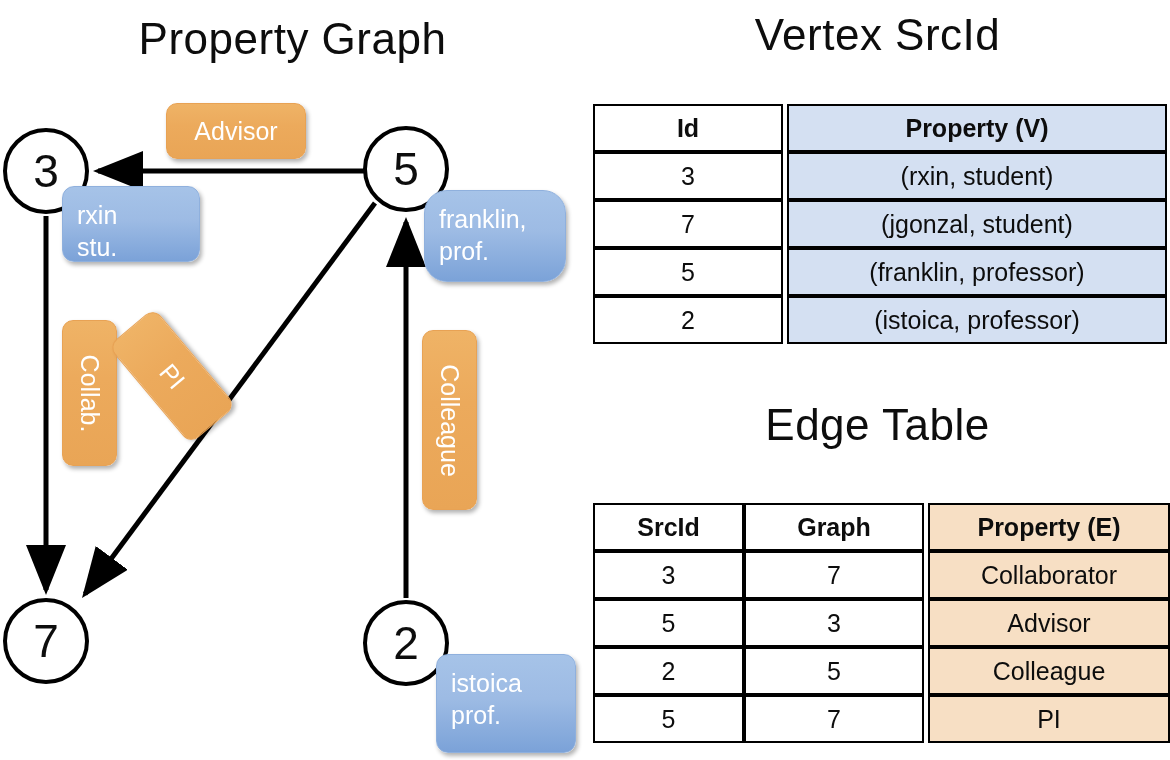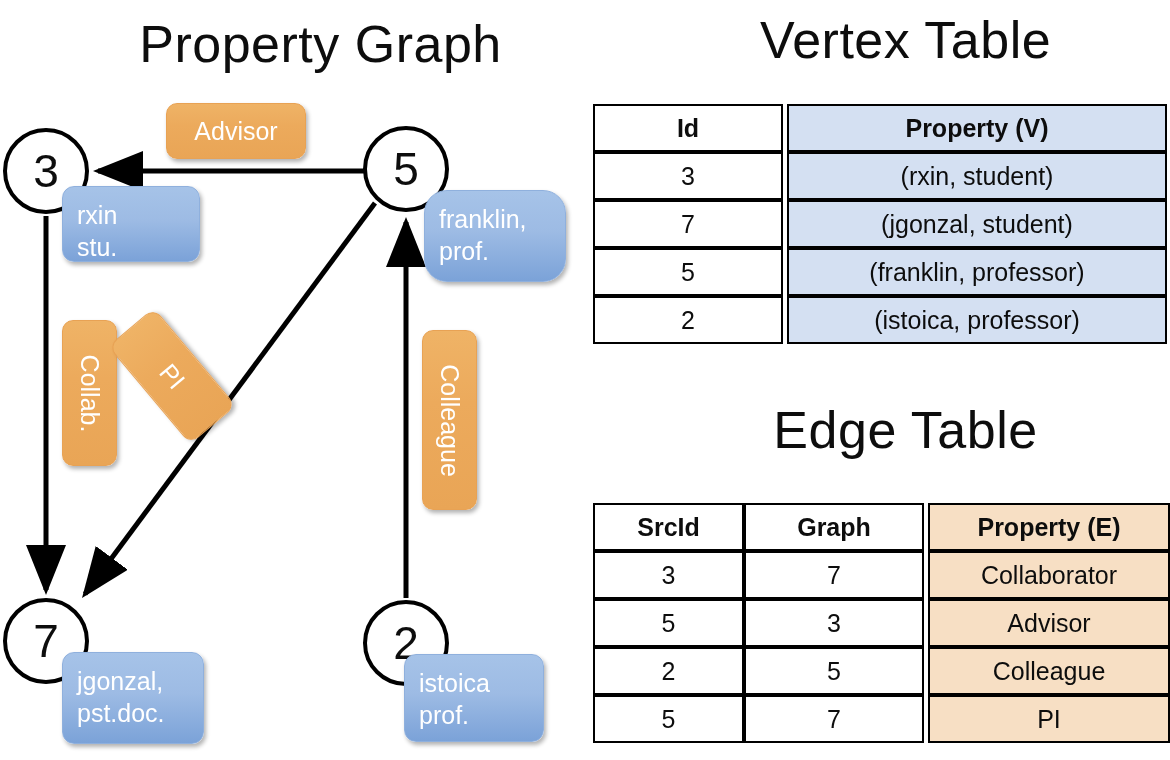--- a/index.html
+++ b/index.html
@@ -15,26 +15,25 @@
     overflow: hidden;
     font-family: "Liberation Sans", sans-serif;
     color: #000000;
   }
 
   
   .title {
     position: absolute;
     font-family: "Liberation Sans", sans-serif;
     font-weight: 300;
-    font-size: 52px;
+    font-size: 44px;
     letter-spacing: 0.5px;
     color: #0d0d0d;
     white-space: nowrap;
     text-align: center;
-    padding-left: 28px;
   }
   #graph-title   { left: 0px;   top: 14px;  width: 585px; }
   #vertex-title  { left: 585px; top: 10px;  width: 585px; }
   #edge-title    { left: 585px; top: 400px; width: 585px; }
 
   
   #graph-panel {
     position: absolute;
     left: 0; top: 0;
     width: 585px; height: 760px;
@@ -81,21 +80,21 @@
     font-weight: 300;
     font-size: 25px;
     line-height: 1.28;
     padding: 12px 14px;
     box-sizing: border-box;
     z-index: 6;
   }
   #prop-rxin     { left: 62px;  top: 186px; width: 138px; height: 76px; }
   #prop-franklin { left: 424px; top: 190px; width: 142px; height: 92px; border-radius: 23px; }
   #prop-jgonzal  { left: 62px;  top: 652px; width: 142px; height: 92px; }
-  #prop-istoica  { left: 404px; top: 654px; width: 140px; height: 88px; }
+  #prop-istoica  { left: 436px; top: 654px; width: 140px; height: 99px; }
 
   
   .edge-label {
     position: absolute;
     border-radius: 11px;
     background: linear-gradient(to bottom, #efb366 0%, #ecaa5c 40%, #e9a556 100%);
     border: 1px solid #e8a254;
     box-shadow: 2px 3px 4px rgba(0,0,0,0.30);
     color: #ffffff;
     font-family: "Liberation Sans", sans-serif;
@@ -151,21 +150,21 @@
 
   .etbl { left: 593px; top: 491px; margin-top: 12px; }
   .etbl .c-src   { width: 147px; }
   .etbl .c-dst   { width: 176px; }
   .etbl .c-eprop { width: 238px; background: #f7dfc4; }
 </style>
 </head>
 <body>
 
 <div class="title" id="graph-title">Property Graph</div>
-<div class="title" id="vertex-title">Vertex Table</div>
+<div class="title" id="vertex-title">Vertex SrcId</div>
 <div class="title" id="edge-title">Edge Table</div>
 
 <div id="graph-panel">
 
   <svg id="graph-edges" viewBox="0 0 585 760" xmlns="http://www.w3.org/2000/svg">
     <defs>
       <marker id="arrowhead" markerWidth="10" markerHeight="8" refX="9" refY="4" orient="auto" markerUnits="strokeWidth">
         <path d="M0,0 L10,4 L0,8 Z" fill="#000000"></path>
       </marker>
     </defs>
@@ -193,24 +192,20 @@
   </div>
 
   <div class="prop-box" id="prop-rxin">
     <div>rxin</div>
     <div>stu.</div>
   </div>
   <div class="prop-box" id="prop-franklin">
     <div>franklin,</div>
     <div>prof.</div>
   </div>
-  <div class="prop-box" id="prop-jgonzal">
-    <div>jgonzal,</div>
-    <div>pst.doc.</div>
-  </div>
   <div class="prop-box" id="prop-istoica">
     <div>istoica</div>
     <div>prof.</div>
   </div>
 
   <div class="edge-label" id="label-advisor">
     <span>Advisor</span>
   </div>
   <div class="edge-label" id="label-collab">
     <span>Collab.</span>

